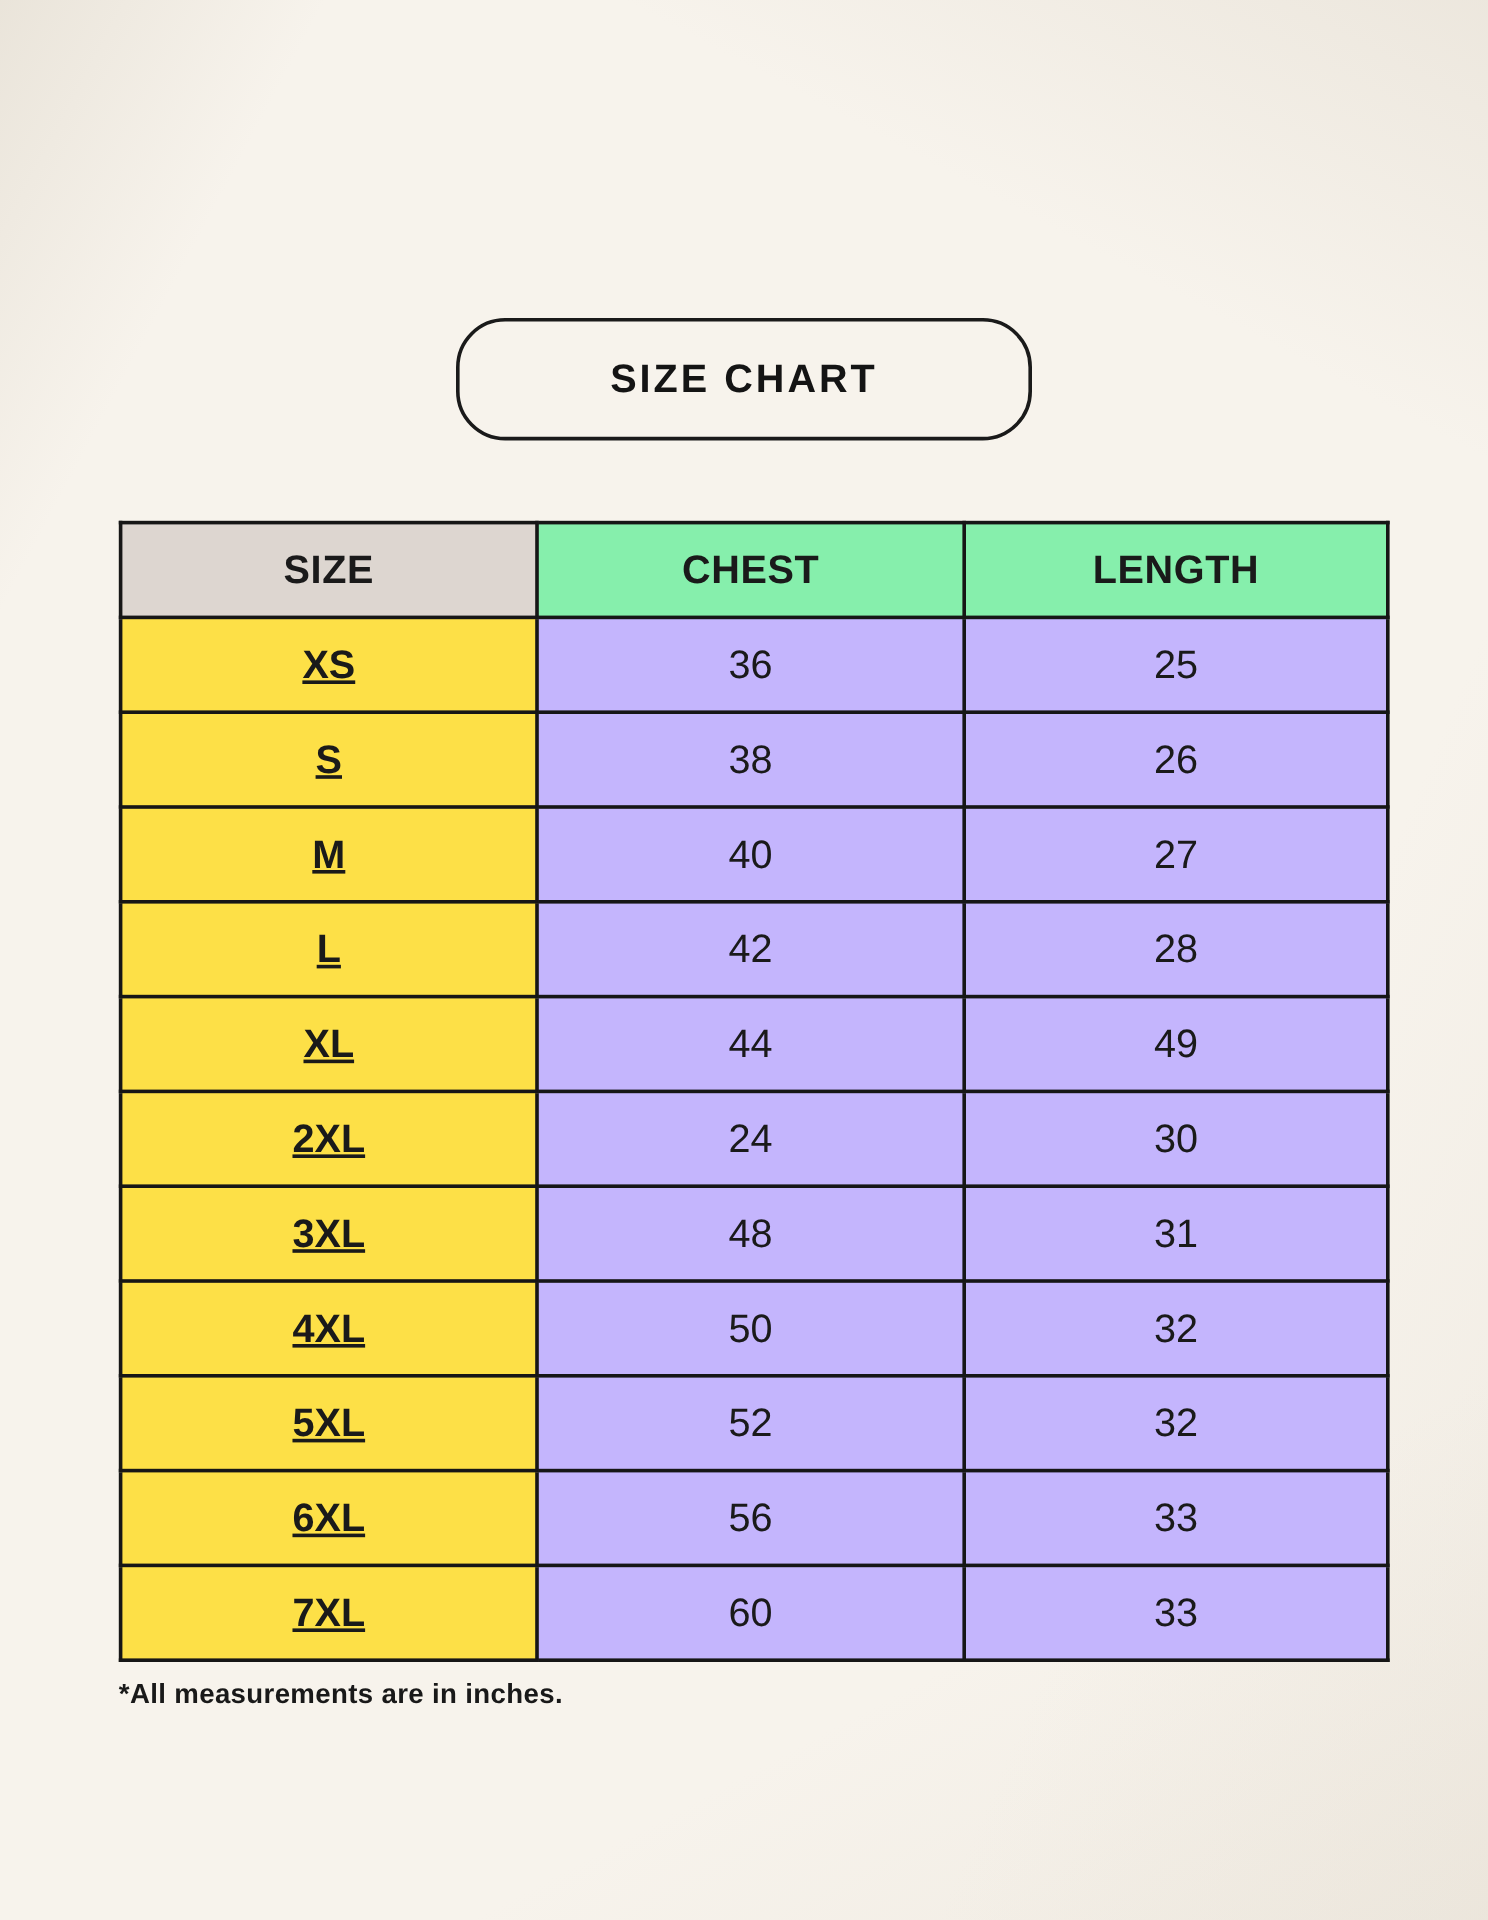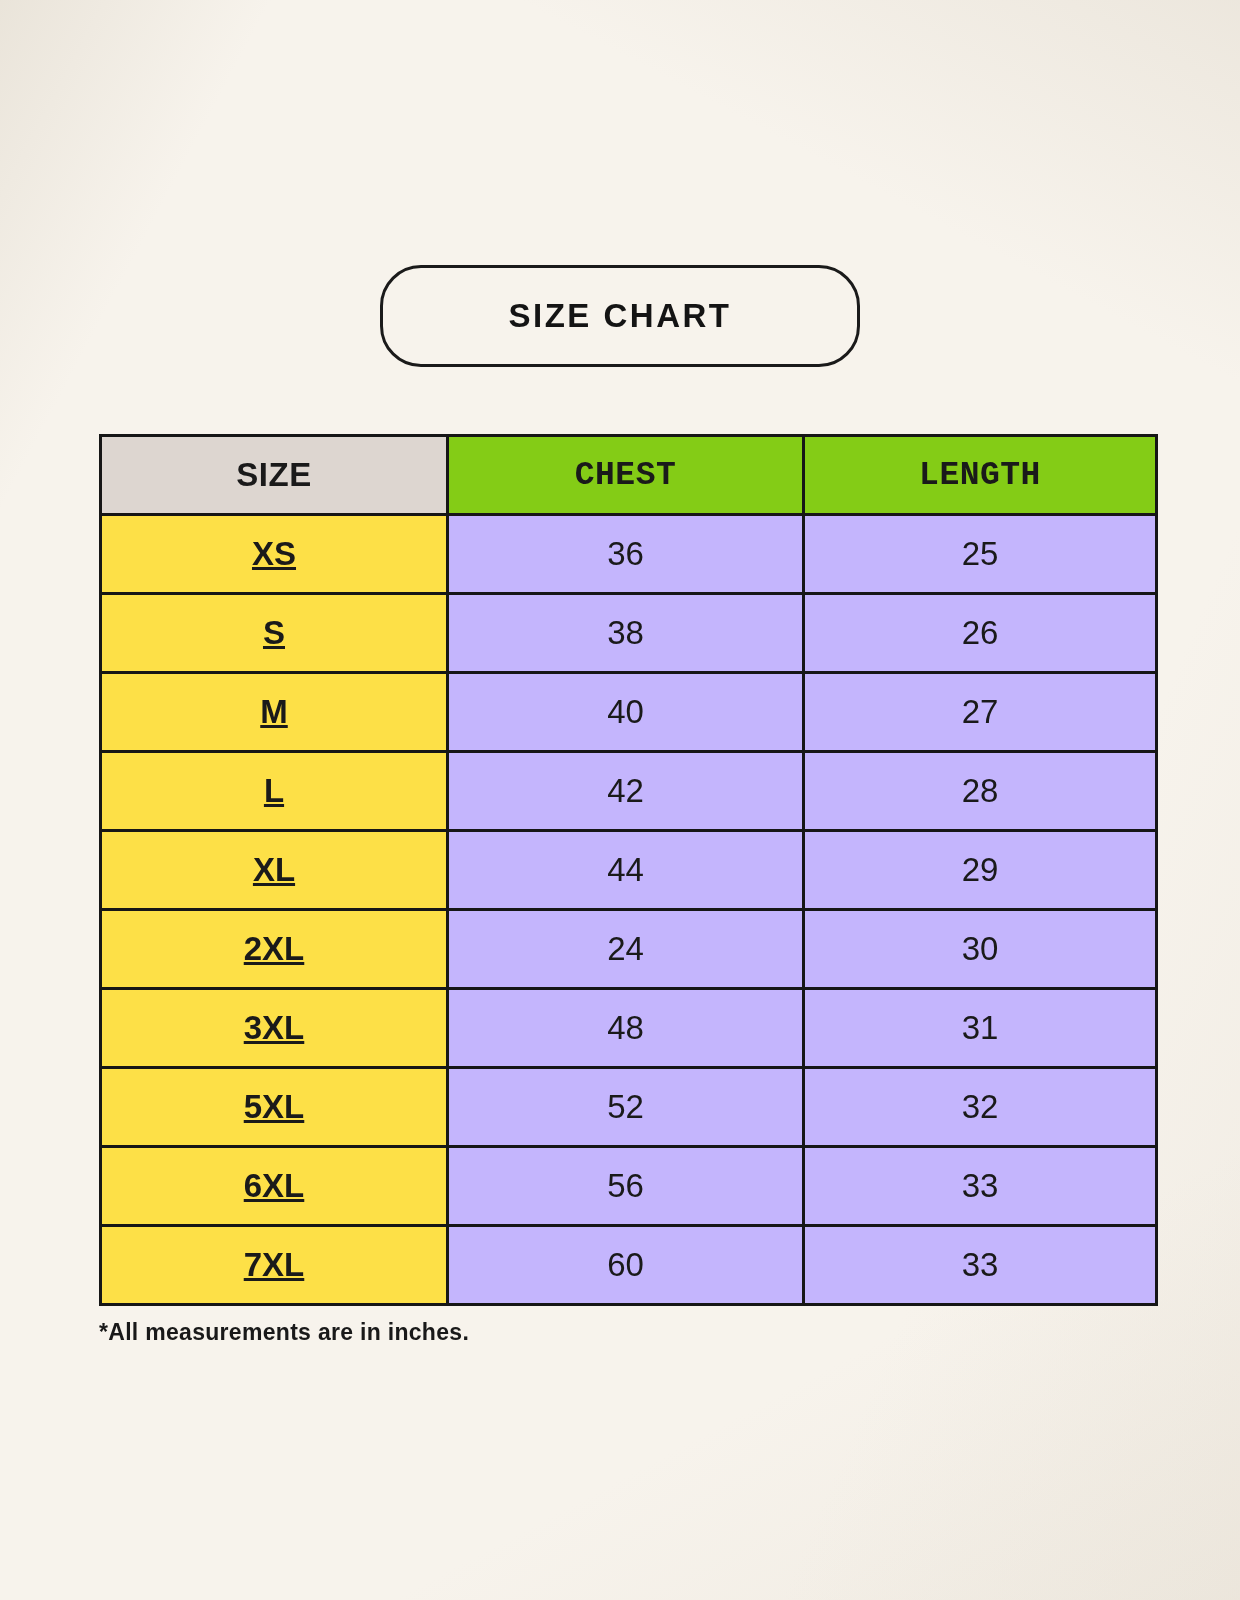--- a/index.html
+++ b/index.html
@@ -73,21 +73,21 @@
     font-size: 33px;
     padding: 0;
   }
   .size-table col.c-size   { width: 347px; }
   .size-table col.c-chest  { width: 356px; }
   .size-table col.c-length { width: 353px; }
 
   .size-table th { font-weight: 700; letter-spacing: 0.5px; }
   .size-table th.h-size   { background: #ddd6d0; }
   .size-table th.h-chest,
-  .size-table th.h-length { background: #84cc16; font-family: Liberation Mono, monospace; }
+  .size-table th.h-length { background: #86efac; }
 
   .size-table td.d-size {
     background: #fde047;
     font-weight: 700;
     text-decoration: underline;
   }
   .size-table td.d-chest,
   .size-table td.d-length {
     background: #c4b5fd;
     font-weight: 400;
@@ -151,31 +151,36 @@
           <td class="d-length">27</td>
         </tr>
         <tr>
           <td class="d-size">L</td>
           <td class="d-chest">42</td>
           <td class="d-length">28</td>
         </tr>
         <tr>
           <td class="d-size">XL</td>
           <td class="d-chest">44</td>
-          <td class="d-length">29</td>
+          <td class="d-length">49</td>
         </tr>
         <tr>
           <td class="d-size">2XL</td>
           <td class="d-chest">24</td>
           <td class="d-length">30</td>
         </tr>
         <tr>
           <td class="d-size">3XL</td>
           <td class="d-chest">48</td>
           <td class="d-length">31</td>
+        </tr>
+        <tr>
+          <td class="d-size">4XL</td>
+          <td class="d-chest">50</td>
+          <td class="d-length">32</td>
         </tr>
         <tr>
           <td class="d-size">5XL</td>
           <td class="d-chest">52</td>
           <td class="d-length">32</td>
         </tr>
         <tr>
           <td class="d-size">6XL</td>
           <td class="d-chest">56</td>
           <td class="d-length">33</td>

